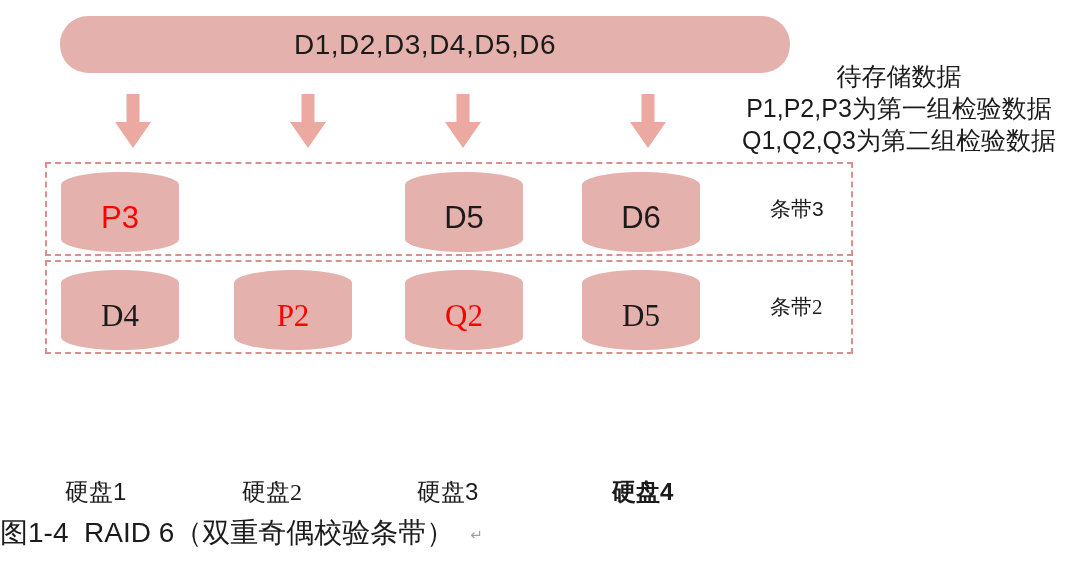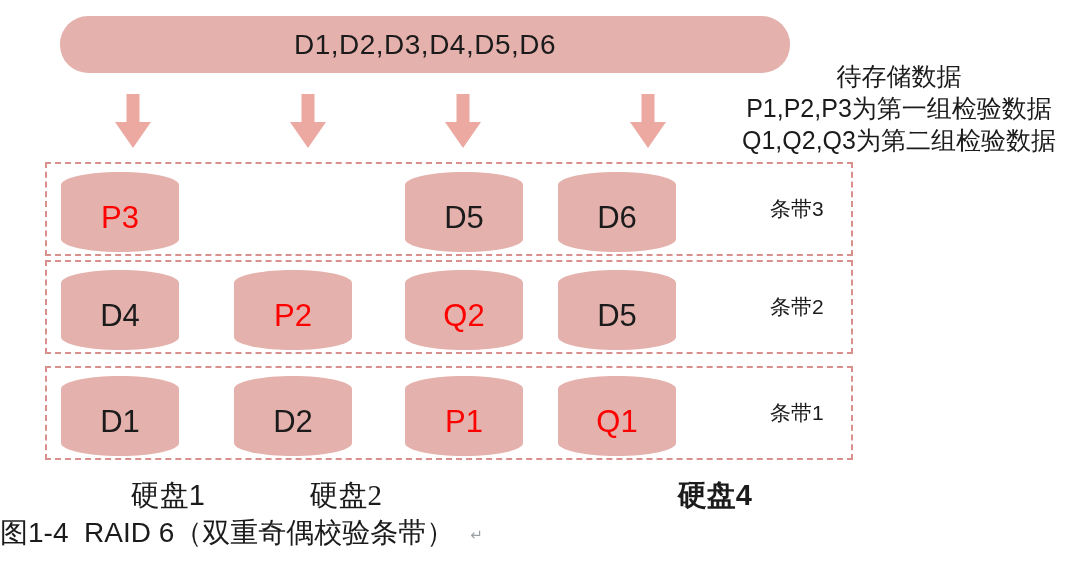--- a/index.html
+++ b/index.html
@@ -42,48 +42,48 @@
   .down-arrow polygon { fill: var(--arrow, #eba9a2); }
   .arrow-1 { left:115px; } .arrow-2 { left:290px; }
   .arrow-3 { left:445px; } .arrow-4 { left:630px; }
 
   
   .stripe {
     position:absolute; left:45px; width:808px; height:94px;
     border:2px dashed var(--dash_border, #d98f8b);
     box-sizing:border-box;
   }
-  .stripe-3 { top:162px; } .stripe-2 { top:260px; } .stripe-1 { top:366px; }
+  .stripe-3 { top:162px; } .stripe-2 { top:260px;font-family:Liberation Serif, serif; } .stripe-1 { top:366px; }
 
   .stripe-label {
     position:absolute; left:723px; top:50%;
     transform:translateY(-50%);
     font-size:21px; color: var(--text, #1b1b1b);
     white-space:nowrap;
   }
 
   
   .cell { position:absolute; top:8px; width:118px; height:80px; }
   .cell.c1 { left:14px; } .cell.c2 { left:187px; }
-  .cell.c3 { left:358px; } .cell.c4 { left:511px; }
+  .cell.c3 { left:358px; } .cell.c4 { left:535px; }
   .cell svg { position:absolute; inset:0; width:100%; height:100%; }
   .cell svg path { fill: var(--blob, #e4b1ac); }
   .cell-label {
     position:absolute; inset:0;
     display:flex; align-items:center; justify-content:center;
     transform:translateY(6px);
     font-size:31px;
   }
   .parity { color: var(--parity_red, #ff0000); }
   .data   { color: var(--text, #1b1b1b); }
 
   
   .disk-label {
     position:absolute; top:476px; width:140px;
-    text-align:right; font-size:29px;
+    text-align:left; font-size:24px;
     color: var(--text, #1b1b1b);
     white-space:nowrap;
   }
   .disk-label.d1 { left:65px; } .disk-label.d2 { left:242px;font-family:Liberation Serif, serif; }
   .disk-label.d3 { left:417px; } .disk-label.d4 { left:612px;font-weight:bold; }
 
   
   .caption {
     position:absolute; left:0; top:514px; width:1080px;
     text-align:left; font-size:28px;
@@ -174,47 +174,21 @@
     </div>
     <div class="cell c4">
       <svg viewBox="0 0 118 80" preserveAspectRatio="none">
           <path d="M0,13 C0,5.8 26.4,0 59,0 C91.6,0 118,5.8 118,13 L118,67 C118,74.2 91.6,80 59,80 C26.4,80 0,74.2 0,67 Z"></path>
         </svg>
       <span class="cell-label data">D5</span>
     </div>
     <span class="stripe-label">条带2</span>
   </div>
 
-  <div class="stripe stripe-1">
-    <div class="cell c1">
-      <svg viewBox="0 0 118 80" preserveAspectRatio="none">
-          <path d="M0,13 C0,5.8 26.4,0 59,0 C91.6,0 118,5.8 118,13 L118,67 C118,74.2 91.6,80 59,80 C26.4,80 0,74.2 0,67 Z"></path>
-        </svg>
-      <span class="cell-label data">D1</span>
-    </div>
-    <div class="cell c2">
-      <svg viewBox="0 0 118 80" preserveAspectRatio="none">
-          <path d="M0,13 C0,5.8 26.4,0 59,0 C91.6,0 118,5.8 118,13 L118,67 C118,74.2 91.6,80 59,80 C26.4,80 0,74.2 0,67 Z"></path>
-        </svg>
-      <span class="cell-label data">D2</span>
-    </div>
-    <div class="cell c3">
-      <svg viewBox="0 0 118 80" preserveAspectRatio="none">
-          <path d="M0,13 C0,5.8 26.4,0 59,0 C91.6,0 118,5.8 118,13 L118,67 C118,74.2 91.6,80 59,80 C26.4,80 0,74.2 0,67 Z"></path>
-        </svg>
-      <span class="cell-label parity">P1</span>
-    </div>
-    <div class="cell c4">
-      <svg viewBox="0 0 118 80" preserveAspectRatio="none">
-          <path d="M0,13 C0,5.8 26.4,0 59,0 C91.6,0 118,5.8 118,13 L118,67 C118,74.2 91.6,80 59,80 C26.4,80 0,74.2 0,67 Z"></path>
-        </svg>
-      <span class="cell-label parity">Q1</span>
-    </div>
-    <span class="stripe-label">条带1</span>
-  </div>
 
   <div class="disk-label d1">硬盘1</div>
   <div class="disk-label d2">硬盘2</div>
+  <div class="disk-label d3">硬盘3</div>
   <div class="disk-label d4">硬盘4</div>
 
   <div class="caption"><span>图1-4  RAID 6（双重奇偶校验条带）</span><span class="paragraph-mark">↵</span></div>
 
 </div>
 
 </body></html>

